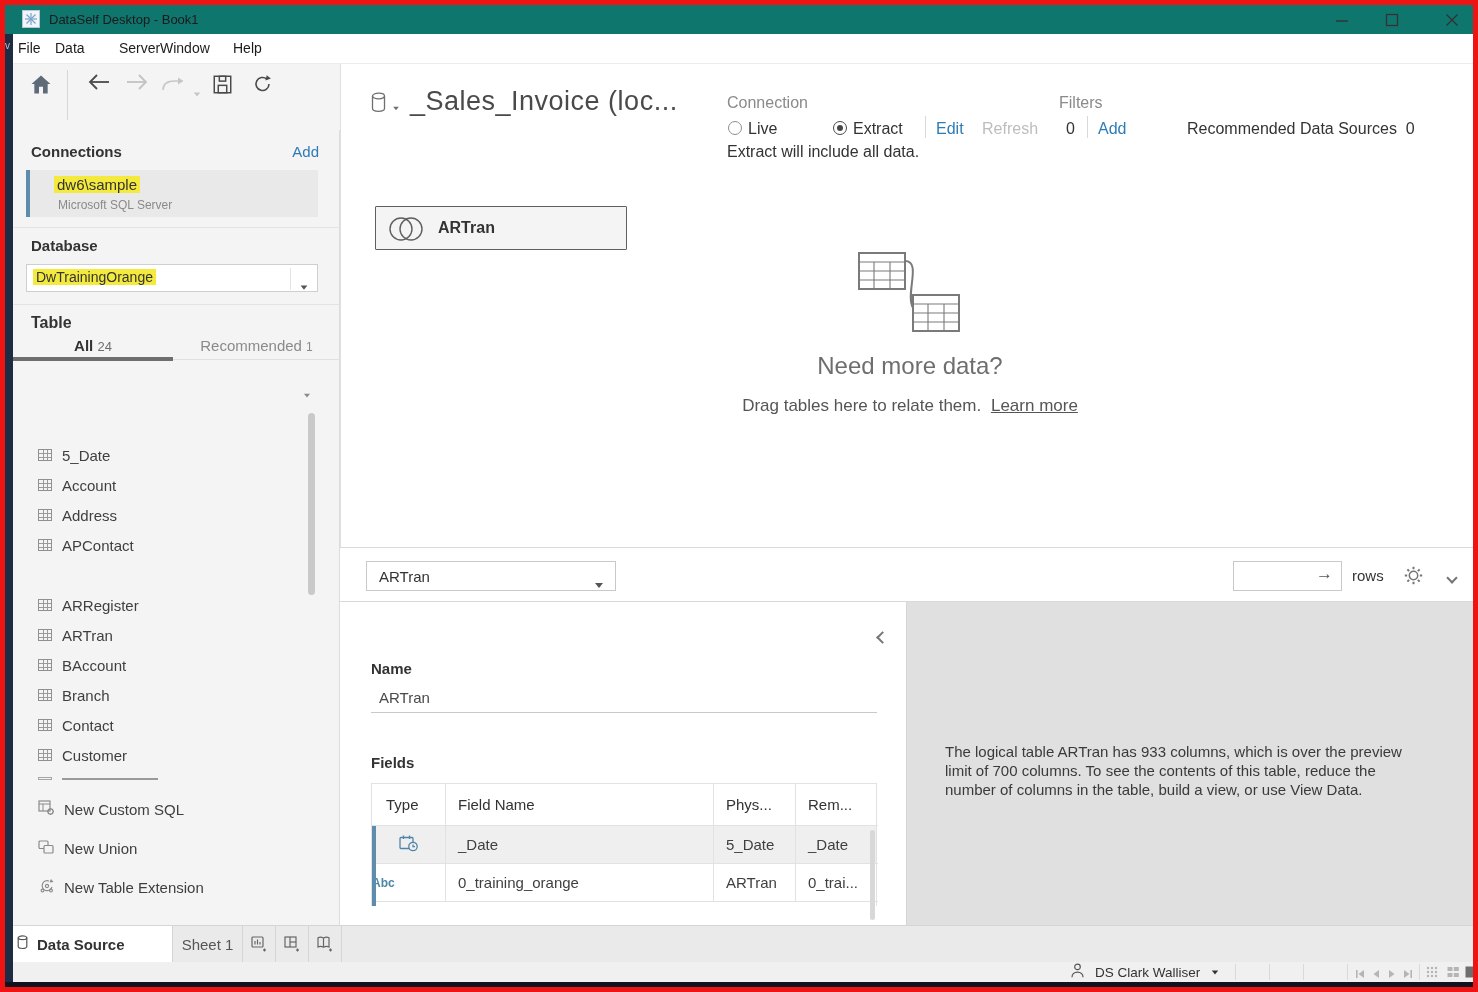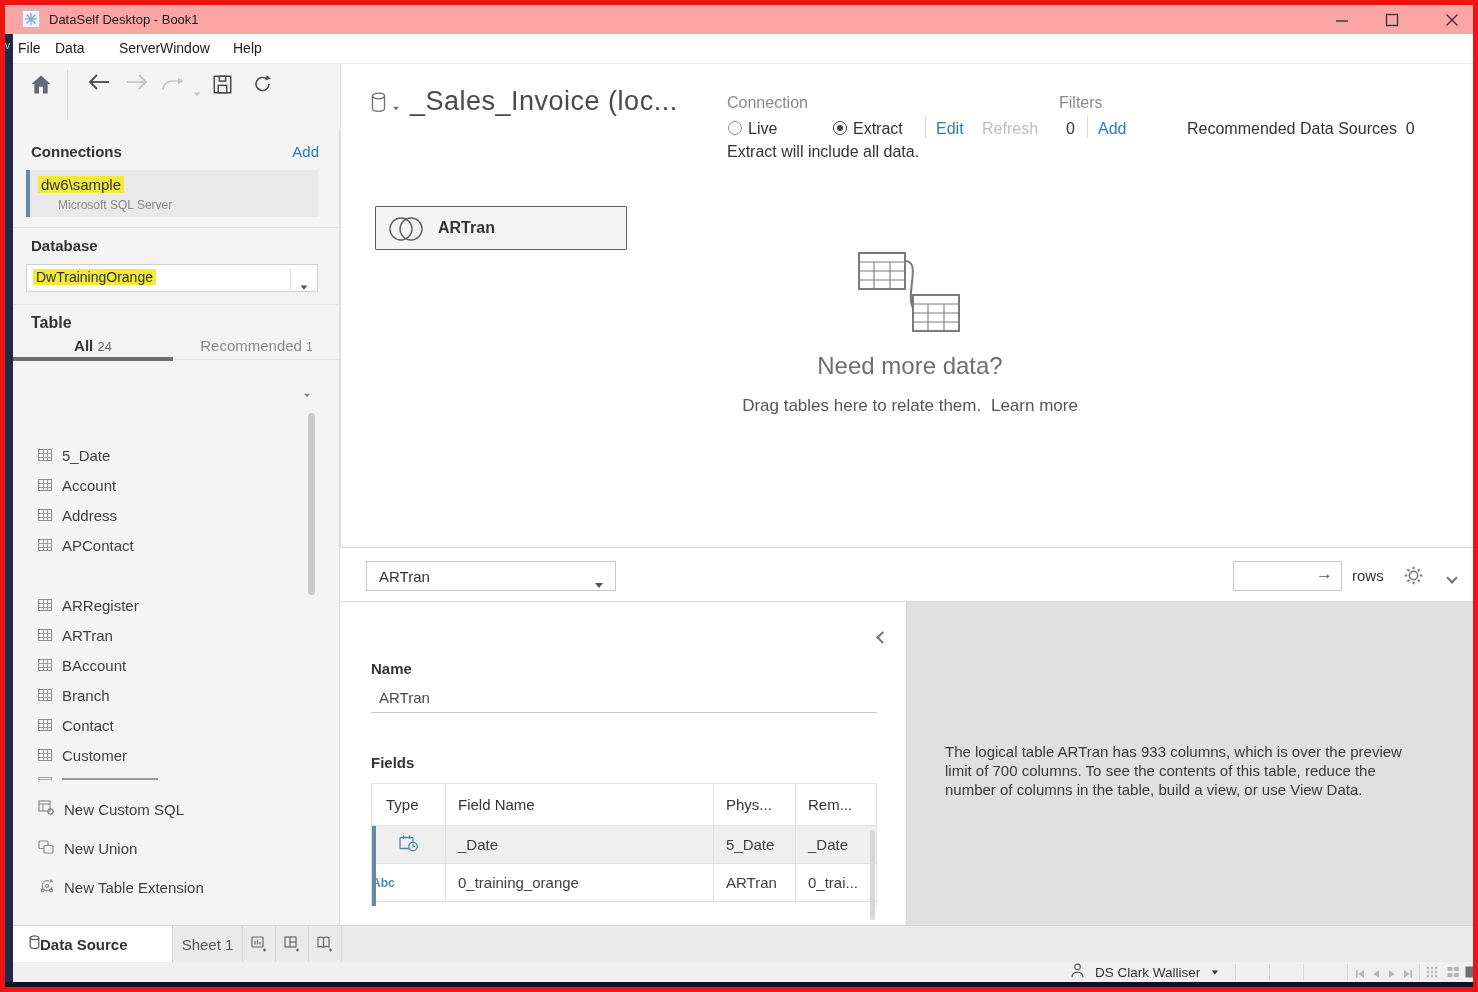--- a/index.html
+++ b/index.html
@@ -9,21 +9,21 @@
 .abs{position:absolute}
 .bold{font-weight:700}
 .link{color:#2e7cb5}
 .gray{color:#8a8a8a}
 .dis{color:#bdbdbd}
 .hl{background:#f4ea3d;padding:0 3px}
 .caret-down{display:inline-block;width:0;height:0;border-left:4px solid transparent;border-right:4px solid transparent;border-top:5px solid #555}
 .chev{display:inline-block;width:8px;height:8px;border-right:2px solid #757575;border-bottom:2px solid #757575}
 .chev.down{transform:rotate(45deg)}
 .chev.left{transform:rotate(135deg)}
-.titlebar{position:absolute;left:0;top:0;width:1468px;height:29px;background:#fca5a5;font-size:13px;color:#1a1a1a}
+.titlebar{position:absolute;left:0;top:0;width:1468px;height:29px;background:#0f766e;font-size:13px;color:#1a1a1a}
 .menubar{position:absolute;left:8px;top:29px;width:1460px;height:30px;background:#fff;border-bottom:1px solid #ececec;font-size:14px;color:#1c1c1c}
 .menu-item{position:absolute;top:6px}
 .toolbar{position:absolute;left:8px;top:59px;width:327px;height:66px;background:#f4f4f4}
 .sidebar{position:absolute;left:8px;top:125px;width:327px;height:795px;background:#f4f4f4;border-right:1px solid #dcdcdc;font-size:15px;color:#333}
 .titem{position:absolute;left:0;width:300px;height:30px;display:flex;align-items:center;padding-left:25px;gap:10px;font-size:15px;color:#3f3f3f}
 .gicon{width:14px;height:12px;border:1px solid #909090;flex:0 0 auto;background-image:linear-gradient(#9a9a9a,#9a9a9a),linear-gradient(#9a9a9a,#9a9a9a),linear-gradient(#9a9a9a,#9a9a9a),linear-gradient(#9a9a9a,#9a9a9a);background-size:100% 1px,100% 1px,1px 100%,1px 100%;background-position:0 3px,0 7px,4px 0,8px 0;background-repeat:no-repeat}
 .canvas{position:absolute;left:335px;top:59px;width:1133px;height:483px;background:#fff}
 .midstrip{position:absolute;left:335px;top:542px;width:1133px;height:55px;background:#fff;border-top:1px solid #d9d9d9;border-bottom:1px solid #d9d9d9}
 .dleft{position:absolute;left:335px;top:597px;width:567px;height:323px;background:#fff;border-right:1px solid #d5d5d5}
 .dright{position:absolute;left:902px;top:597px;width:566px;height:323px;background:#e0e0e0}
@@ -128,21 +128,21 @@
           <polygon points="14.2,1.2 18.4,4.4 13,6.4" fill="#4a4a4a" stroke="none"></polygon>
         </svg>
     </span>
   </div>
 
   <div class="sidebar">
     <span class="abs bold" style="left:18px;top:13px">Connections</span>
     <span class="abs link" style="right:20px;top:13px">Add</span>
 
     <div class="abs" style="left:13px;top:40px;width:292px;height:47px;background:#e9e9e9;border-left:4px solid #5d8cad">
-      <span class="abs" style="left:8px;top:6px"><span class="hl">dw6\sample</span></span>
+      <span class="abs" style="left:24px;top:6px"><span class="hl">dw6\sample</span></span>
       <span class="abs gray" style="left:28px;top:28px;font-size:12px">Microsoft SQL Server</span>
     </div>
 
     <div class="abs" style="left:0;top:97px;width:327px;height:1px;background:#e3e3e3"></div>
     <span class="abs bold" style="left:18px;top:107px">Database</span>
 
     <div class="abs" style="left:13px;top:134px;width:292px;height:28px;background:#fff;border:1px solid #cfcfcf">
       <span class="abs" style="left:6px;top:4px;font-size:14px"><span class="hl">DwTrainingOrange</span></span>
       <span class="abs" style="right:9px;top:11px"><span class="caret-down" style="transform:scale(.85)"></span></span>
       <div class="abs" style="right:26px;top:3px;width:1px;height:22px;background:#e4e4e4"></div>
@@ -301,21 +301,21 @@
             <line x1="67" y1="74" x2="113" y2="74"></line>
           <line x1="82" y1="56" x2="82" y2="83"></line>
             <line x1="98" y1="56" x2="98" y2="83"></line>
         </g>
         <path d="M59 13 C76 13 59 46 67 60" stroke-width="2"></path>
       </svg>
     </span>
     <div class="abs" style="left:320px;top:288px;width:500px;text-align:center;font-size:24px;color:#6e6e6e">Need more data?</div>
     <div class="abs" style="left:270px;top:332px;width:600px;text-align:center;font-size:17px;color:#555">
       <span>Drag tables here to relate them.</span>
-      <a style="color:#555;margin-left:5px;cursor:pointer">Learn more</a>
+      <a style="color:#555;text-decoration:underline;margin-left:5px;cursor:pointer">Learn more</a>
     </div>
   </div>
 
   <div class="midstrip">
     <div class="abs" style="left:26px;top:13px;width:250px;height:30px;background:#fff;border:1px solid #c9c9c9">
       <span class="abs" style="left:12px;top:6px;font-size:15px;color:#333">ARTran</span>
       <span class="abs" style="right:12px;top:12px"><span class="caret-down"></span></span>
     </div>
     <div class="abs" style="left:893px;top:13px;width:109px;height:30px;background:#fff;border:1px solid #c9c9c9">
       <span class="abs" style="right:8px;top:2px;font-size:17px;color:#555">→</span>
@@ -384,21 +384,21 @@
         </div>
     </div>
     <div class="abs" style="left:530px;top:228px;width:5px;height:90px;background:#d8d8d8;border-radius:3px"></div>
   </div>
 
   <div class="dright">
     <div class="abs" style="left:38px;top:140px;width:480px;font-size:15px;line-height:19px;color:#3a3a3a">The logical table ARTran has 933 columns, which is over the preview limit of 700 columns. To see the contents of this table, reduce the number of columns in the table, build a view, or use View Data.</div>
   </div>
 
   <div class="tabbar">
-    <div class="abs" style="left:0;top:0;width:160px;height:36px;background:#fff;border-right:1px solid #d5d5d5;display:flex;align-items:center;padding-left:16px">
+    <div class="abs" style="left:0;top:0;width:160px;height:36px;background:#fff;border-right:1px solid #d5d5d5;display:flex;align-items:center;gap:9px;padding-left:4px">
       <span><svg width="11" height="15" viewBox="0 0 11 15" fill="none" stroke="#555" stroke-width="1.2">
             <ellipse cx="5.5" cy="2.8" rx="4.3" ry="1.9"></ellipse>
             <path d="M1.2 2.8v8.8c0 1.1 1.9 1.9 4.3 1.9s4.3-.8 4.3-1.9V2.8"></path>
           </svg></span>
       <span class="bold" style="color:#333">Data Source</span>
     </div>
     <div class="abs" style="left:160px;top:0;width:70px;height:36px;border-right:1px solid #d5d5d5;display:flex;align-items:center;justify-content:center;color:#555">
       <span>Sheet 1</span>
     </div>
     <div class="abs" style="left:230px;top:0;width:33px;height:36px;border-right:1px solid #d5d5d5;display:flex;align-items:center;justify-content:center">

